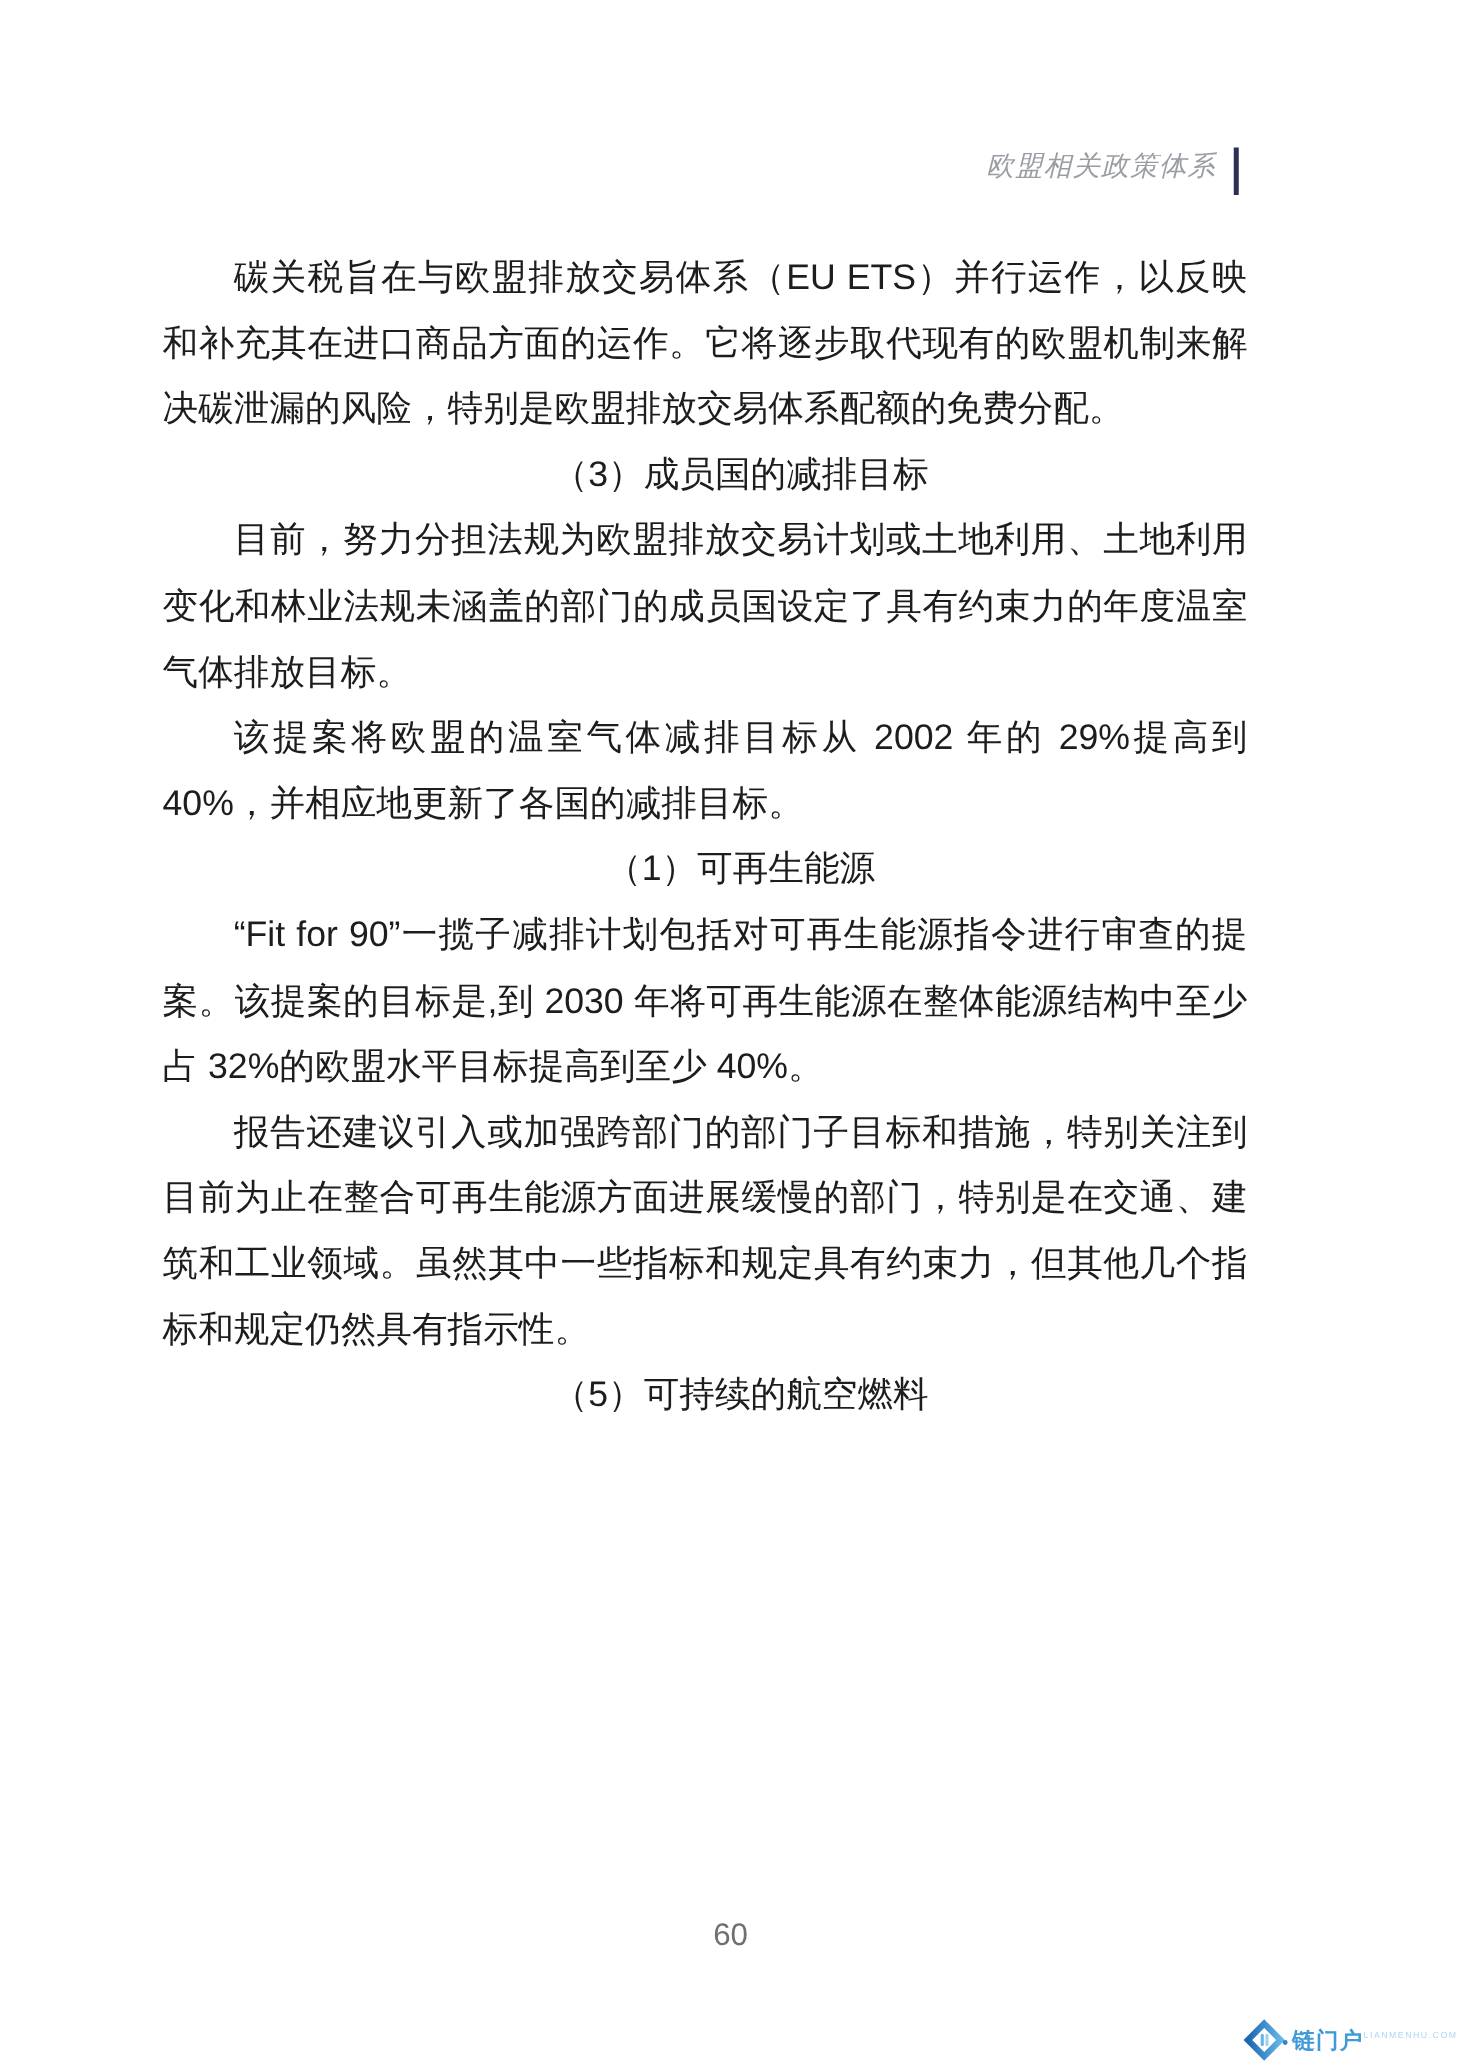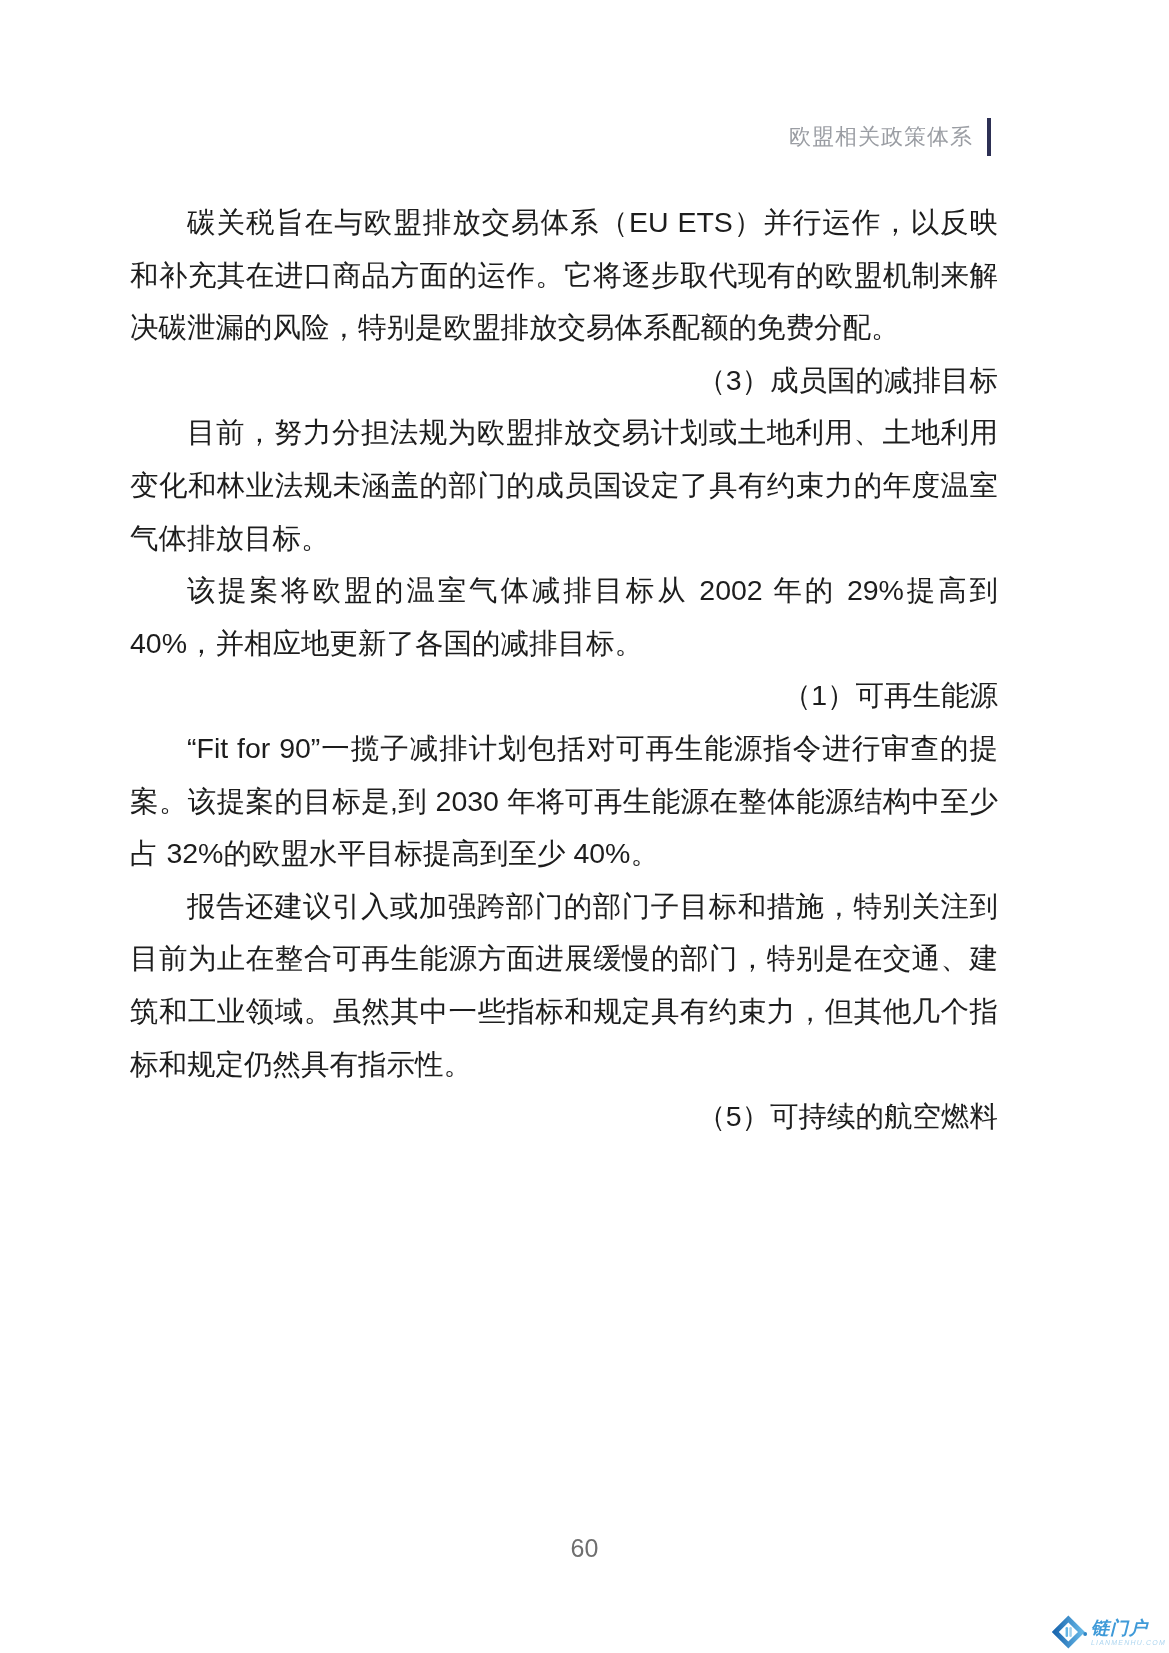--- a/index.html
+++ b/index.html
@@ -17,22 +17,22 @@
   }
 
   
   .page-header {
     position: absolute;
     top: 118px;
     left: 0;
     right: 178px;
     display: flex;
     justify-content: flex-end;
-    align-items: center;
     gap: 14px;
+    font-style: italic;
   }
   .header-title {
     font-size: 22px;
     letter-spacing: 1px;
     color: #9a9da3;
   }
   .header-bar {
     display: inline-block;
     width: 4px;
     height: 38px;
@@ -48,21 +48,21 @@
     font-size: 28.5px;
     line-height: 52.6px;
     color: #1d1d1d;
     text-align: justify;
   }
   .doc-body p {
     margin: 0;
     text-indent: 2em;
   }
   .doc-body p.heading {
-    text-align: right;
+    text-align: center;
   }
 
   
   .page-number {
     position: absolute;
     top: 1534px;
     left: 0;
     width: 100%;
     text-align: center;
     font-size: 25px;
@@ -73,23 +73,21 @@
   .watermark {
     position: absolute;
     right: 3px;
     bottom: 3px;
     display: flex;
     align-items: center;
     gap: 3px;
   }
   .wm-text {
     display: flex;
-    flex-direction: column;
     line-height: 1;
-    font-style: italic;
   }
   .wm-name {
     font-size: 18px;
     font-weight: bold;
     color: #3f9ad8;
     letter-spacing: 1px;
   }
   .wm-domain {
     margin-top: 2px;
     font-size: 7px;

